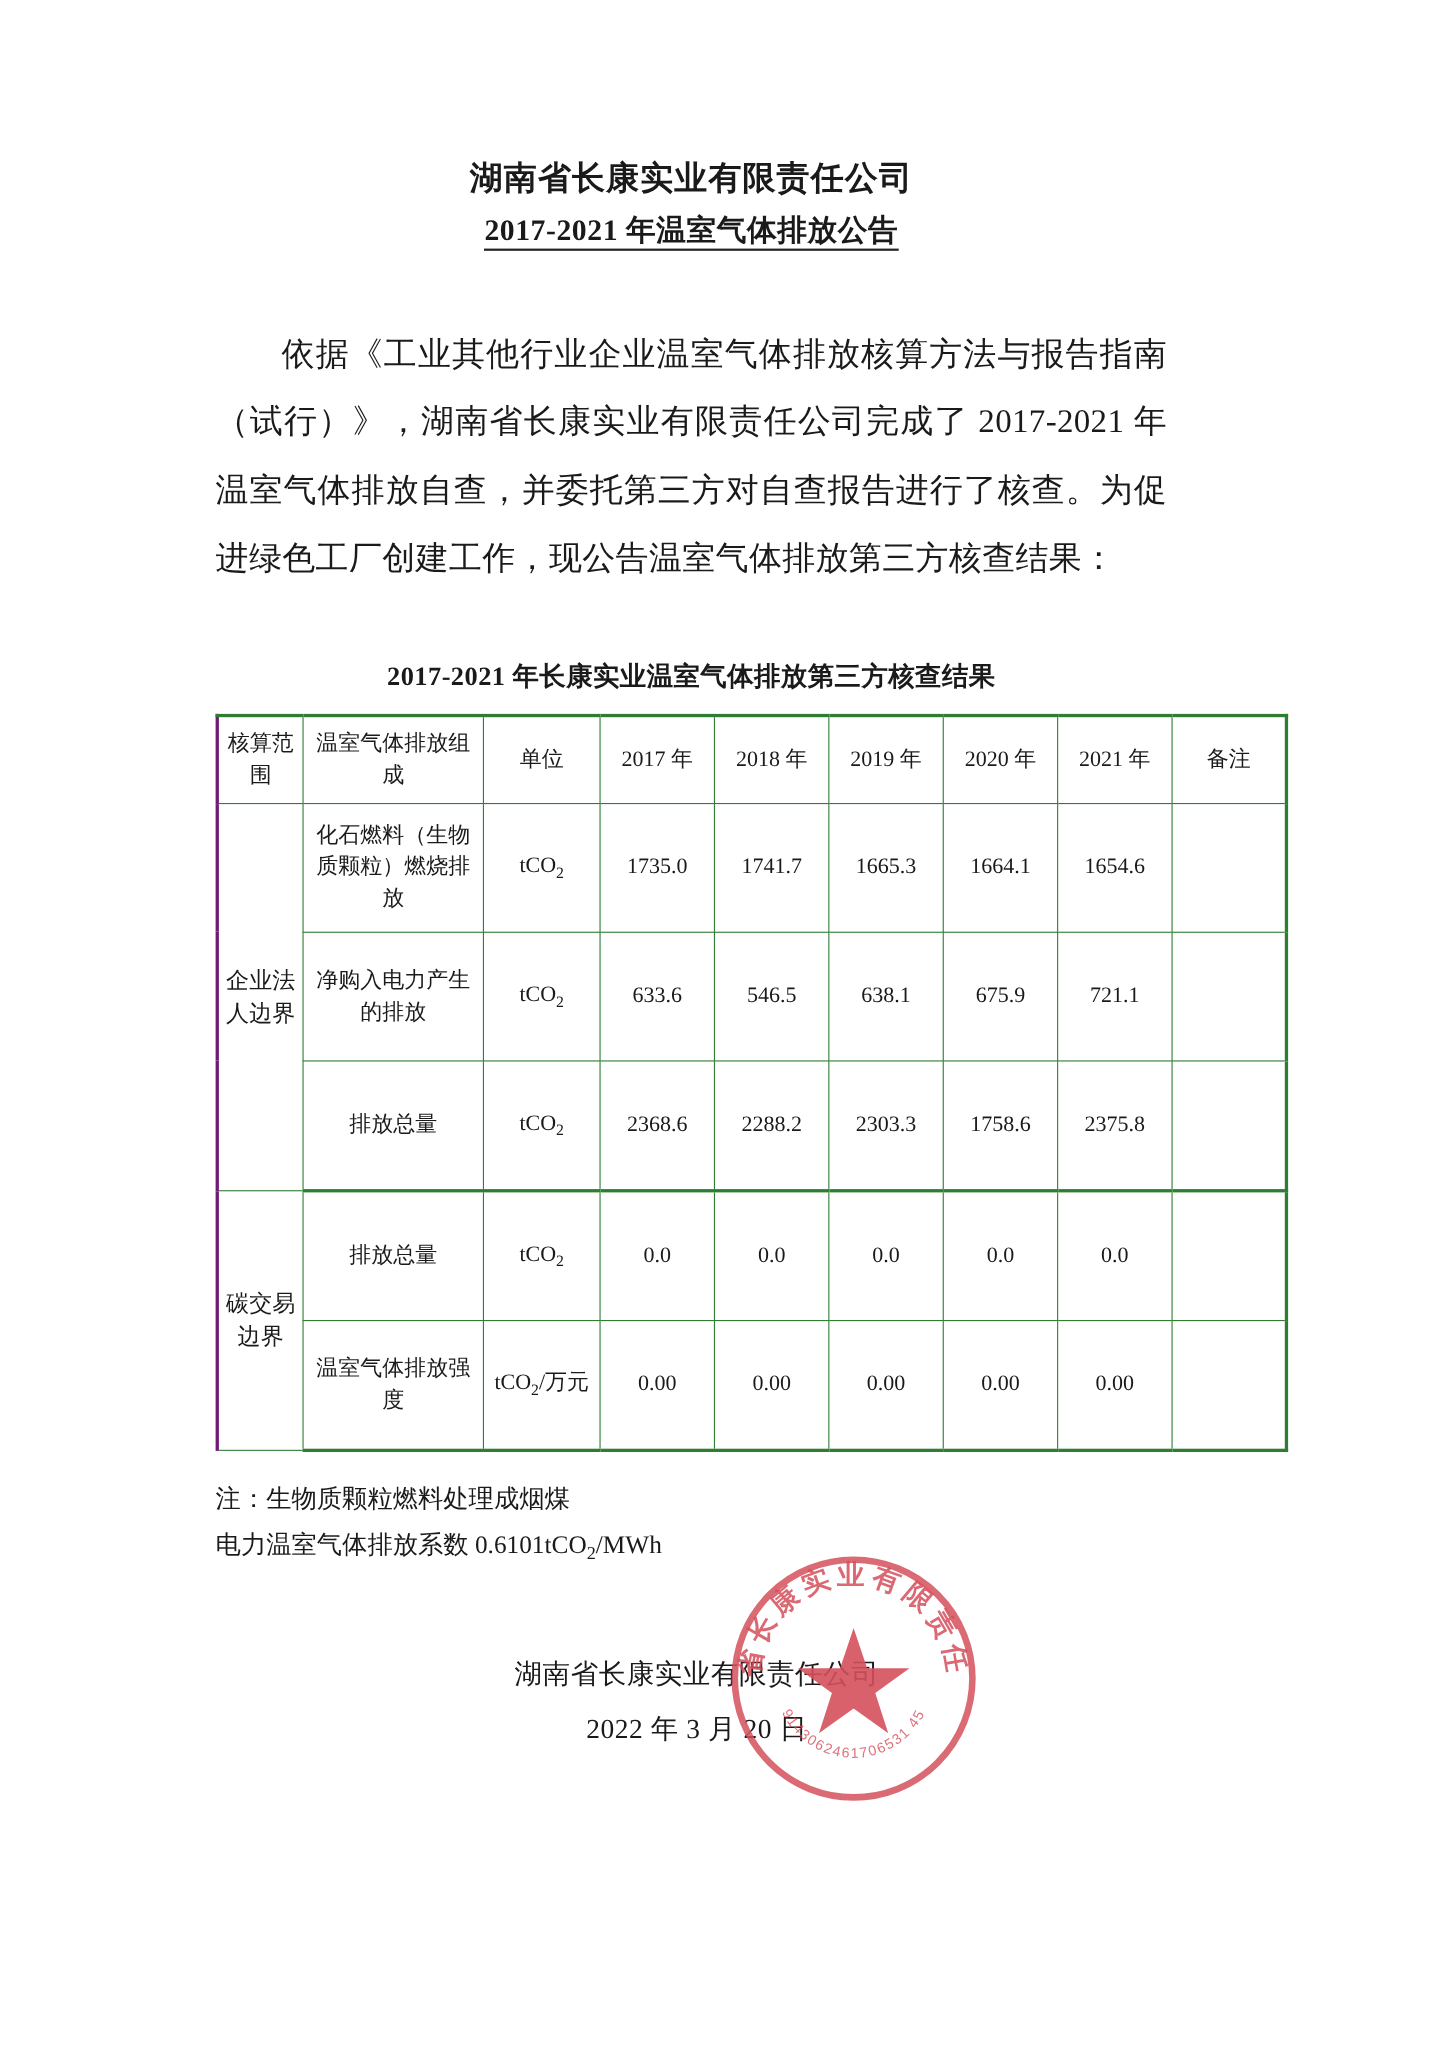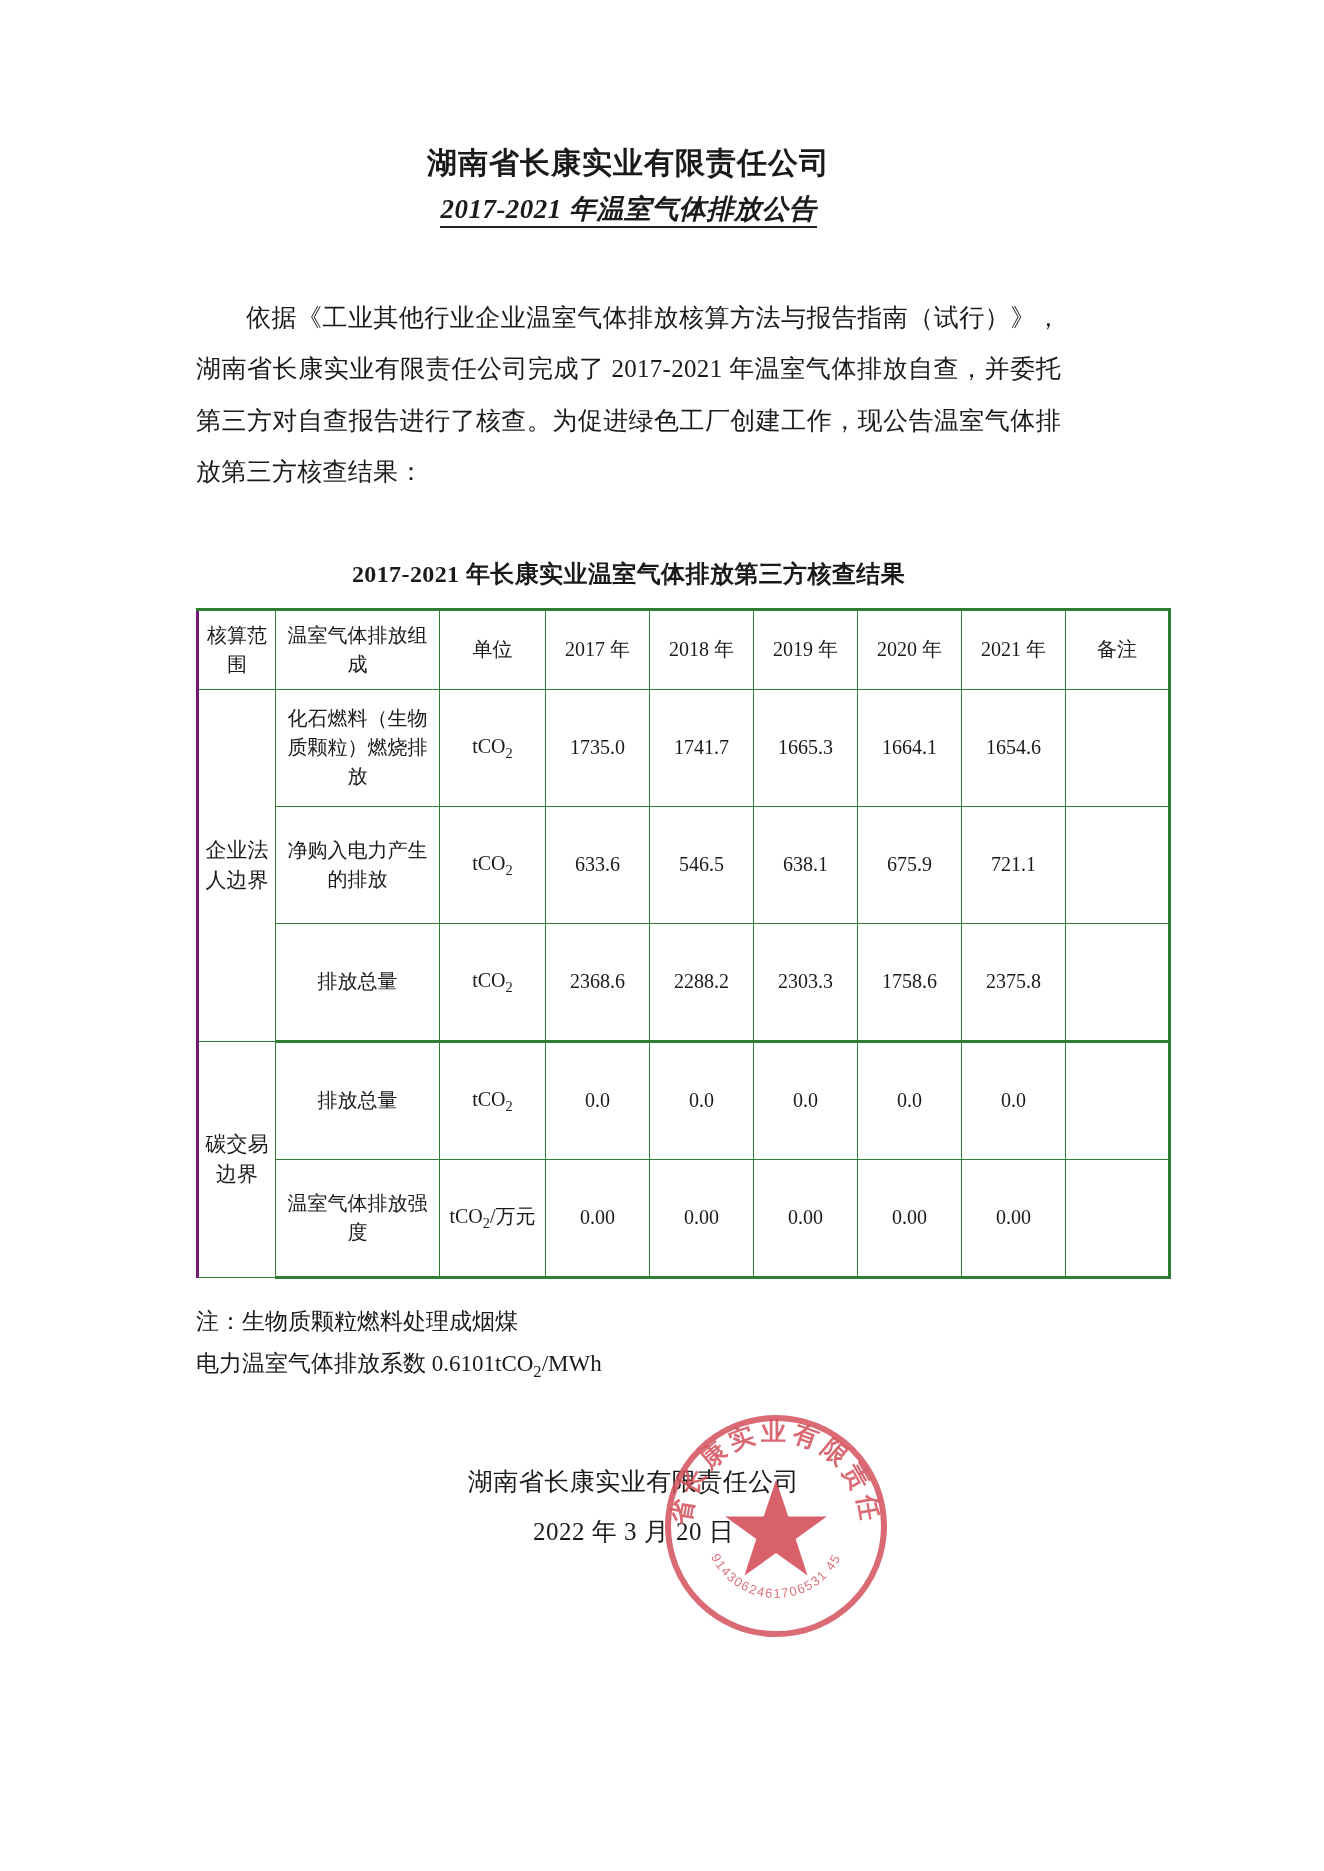--- a/index.html
+++ b/index.html
@@ -30,28 +30,27 @@
     line-height: 1.5;
     margin: 0 0 4px 0;
   }
   .doc-subtitle {
     text-align: center;
     font-size: 27px;
     font-weight: bold;
     letter-spacing: 0.5px;
     line-height: 1.5;
     margin: 0 0 62px 0;
-    font-style: italic;
   }
   .doc-subtitle span {
     border-bottom: 2px solid #222;
     padding-bottom: 2px;
   }
   .para {
-    font-size: 25px;
+    font-size: 30px;
     line-height: 2.06;
     text-align: justify;
     text-indent: 2em;
     margin: 0 0 60px 0;
     letter-spacing: 0.3px;
   }
   .table-caption {
     text-align: center;
     font-size: 24px;
     font-weight: bold;

